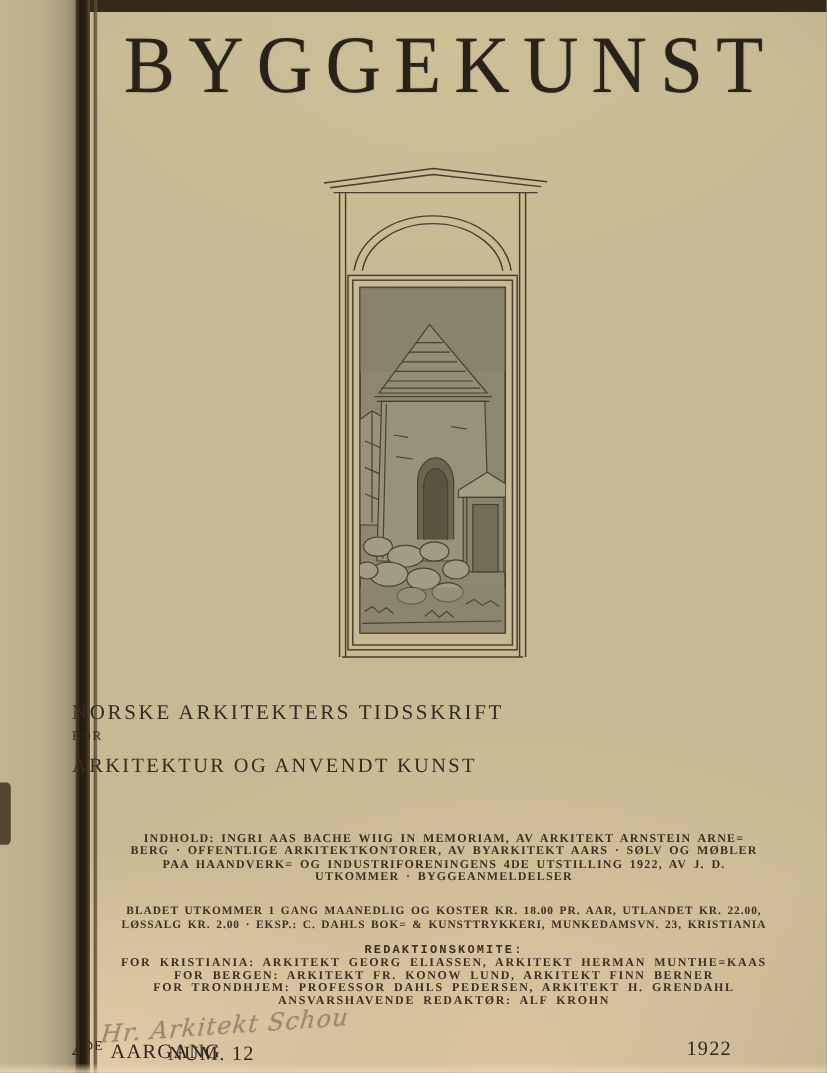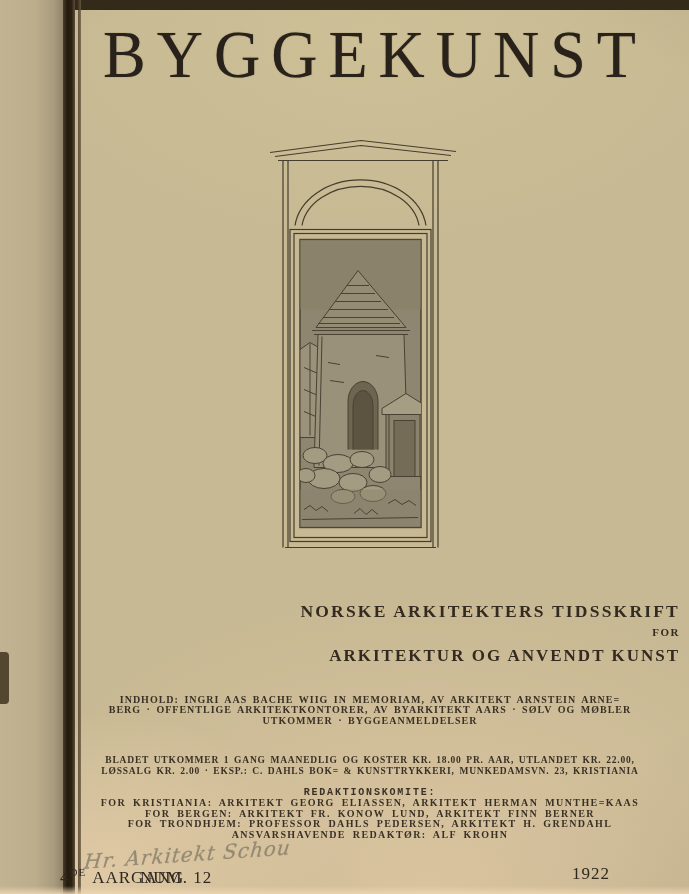--- a/index.html
+++ b/index.html
@@ -35,21 +35,21 @@
   
   .masthead{position:absolute;left:70px;top:8px;width:610px;height:92px;
     text-align:center;font-size:64px;line-height:88px;letter-spacing:11px;
     color:#29221a;transform:scaleY(1.06);transform-origin:top center;
     text-shadow:0 0 1px rgba(41,34,26,.5);white-space:nowrap;}
 
   
   .emblem{position:absolute;left:258px;top:137px;width:208px;height:446px;}
 
   
-  .subtitle{position:absolute;left:60px;top:601px;width:620px;text-align:right;font-weight:bold;color:#332b21;}
+  .subtitle{position:absolute;left:60px;top:583px;width:620px;text-align:left;font-weight:normal;color:#332b21;}
   .subtitle .l1{font-size:17.5px;letter-spacing:2.2px;}
   .subtitle .l2{font-size:11px;letter-spacing:1.5px;margin-top:4px;}
   .subtitle .l3{font-size:17px;letter-spacing:2px;margin-top:8px;}
 
   
   .smallblock{position:absolute;left:60px;width:620px;text-align:center;font-weight:bold;color:#3a3126;}
   .contents{top:695px;font-size:10px;line-height:10.4px;letter-spacing:1px;word-spacing:2px;}
   .subscription{top:755px;font-size:9.5px;line-height:10.6px;letter-spacing:.8px;word-spacing:1.5px;}
   .committee{top:788px;font-size:10px;line-height:10.4px;letter-spacing:1.4px;word-spacing:3px;}
   .committee .heading{letter-spacing:1.8px;font-family:Liberation Mono, monospace;}
@@ -159,20 +159,21 @@
 
   <div class="subtitle">
     <div class="l1">NORSKE ARKITEKTERS TIDSSKRIFT</div>
     <div class="l2">FOR</div>
     <div class="l3">ARKITEKTUR OG ANVENDT KUNST</div>
   </div>
 
   <div class="smallblock contents">
     <div>INDHOLD: INGRI AAS BACHE WIIG IN MEMORIAM, AV ARKITEKT ARNSTEIN ARNE=</div>
     <div>BERG · OFFENTLIGE ARKITEKTKONTORER, AV BYARKITEKT AARS · SØLV OG MØBLER</div>
+    <div>PAA HAANDVERK= OG INDUSTRIFORENINGENS 4DE UTSTILLING 1922, AV J. D.</div>
     <div>UTKOMMER · BYGGEANMELDELSER</div>
   </div>
 
   <div class="smallblock subscription">
     <div>BLADET UTKOMMER 1 GANG MAANEDLIG OG KOSTER KR. 18.00 PR. AAR, UTLANDET KR. 22.00,</div>
     <div>LØSSALG KR. 2.00 · EKSP.: C. DAHLS BOK= &amp; KUNSTTRYKKERI, MUNKEDAMSVN. 23, KRISTIANIA</div>
   </div>
 
   <div class="smallblock committee">
     <div class="heading">REDAKTIONSKOMITE:</div>

